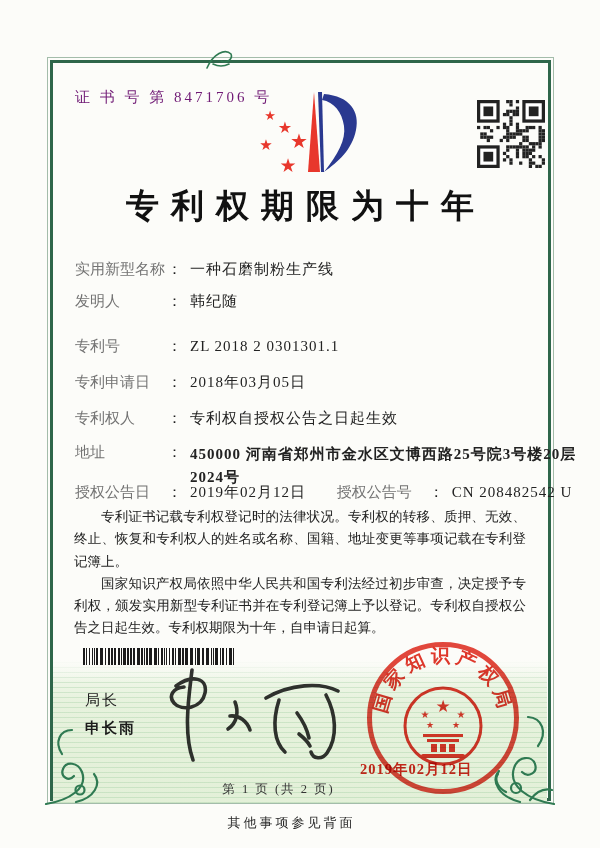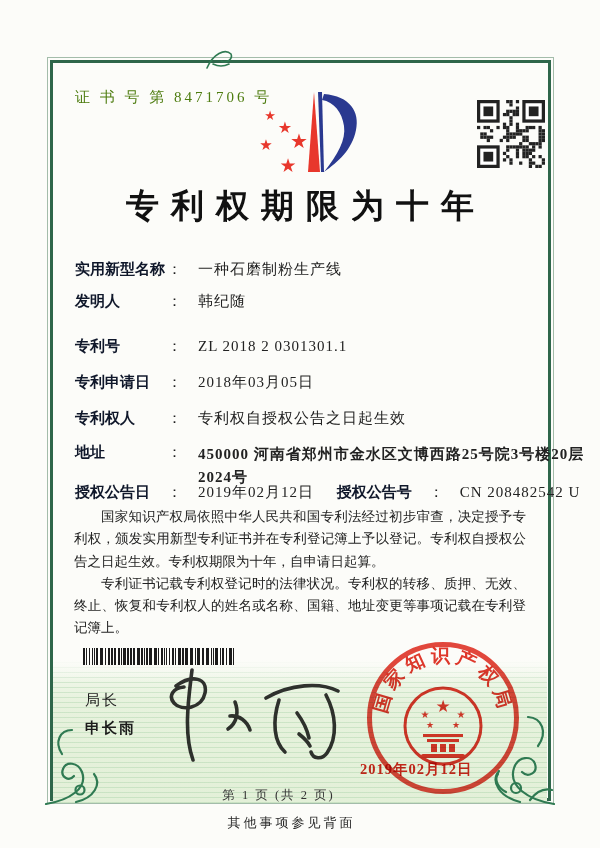--- a/index.html
+++ b/index.html
@@ -22,50 +22,50 @@
   
   .green-panel{
     left:53px;top:660px;width:494px;height:143px;
     background:
       repeating-linear-gradient(0deg, rgba(110,180,120,.22) 0 1px, rgba(255,255,255,0) 1px 5px),
       linear-gradient(180deg,#f4f9ee 0%,#e7f2dd 30%,#e3f0d8 100%);
   }
   .green-panel:before{content:"";position:absolute;left:0;top:0;right:0;height:22px;
     background:linear-gradient(180deg,#fcfcf9,rgba(252,252,249,0));}
   
-  .cert-no{left:75px;top:88px;font-size:15px;letter-spacing:3px;color:#4d7c0f;}
+  .cert-no{left:75px;top:88px;font-size:15px;letter-spacing:3px;color:#701a75;}
   .title{left:0;top:184px;width:600px;text-align:center;font-size:33px;font-weight:600;
     letter-spacing:12px;text-indent:12px;color:#111;}
   
   .row{position:absolute;left:75px;font-size:15px;white-space:nowrap;}
   .flabel{display:inline-block;width:92px;text-align:justify;text-align-last:justify;
-    vertical-align:top;color:#0f172a;font-weight:bold;}
+    vertical-align:top;color:#737373;}
   .flabel:after{content:"";display:inline-block;width:100%;}
   .colon:before{content:"\FF1A";}
-  .fval{margin-left:16px;letter-spacing:1px;color:#222;}
+  .fval{margin-left:8px;letter-spacing:1px;color:#222;}
   .addr .fval{display:inline-block;width:402px;white-space:normal;line-height:1.5;vertical-align:top;font-weight:bold;}
   .pair{display:inline-block;}
   
   .body-text{left:74px;top:506px;width:452px;font-size:13.5px;line-height:1.65;
     text-align:justify;color:#222;}
   .body-text p{margin:0;text-indent:2em;}
   
   .director-label{left:85px;top:691px;font-size:15px;font-weight:400;letter-spacing:2px;
     font-family:"Liberation Sans","DejaVu Sans",sans-serif;color:#1c1c1c;}
   .director-name{left:85px;top:719px;font-size:15px;font-weight:700;letter-spacing:2px;
     font-family:"Liberation Sans","DejaVu Sans",sans-serif;color:#1c1c1c;}
   .signature{left:138px;top:662px;width:215px;height:108px;mix-blend-mode:multiply;}
   
   .seal{left:367px;top:642px;width:152px;height:152px;mix-blend-mode:multiply;}
   .seal-ring{position:absolute;left:0;top:0;width:152px;height:152px;border-radius:50%;
     border:5px solid rgba(226,56,44,.92);box-sizing:border-box;}
   .seal-date{left:360px;top:760px;width:180px;font-size:14.5px;font-weight:700;color:#d8291d;
     letter-spacing:1px;mix-blend-mode:multiply;}
   
-  .page-info{left:0;top:781px;width:557px;text-align:center;font-size:12.5px;letter-spacing:2px;color:#333;margin-top:6px;}
+  .page-info{left:0;top:781px;width:557px;text-align:center;font-size:12.5px;letter-spacing:2px;color:#333;}
   .back-note{left:0;top:814px;width:583px;text-align:center;font-size:13px;letter-spacing:3px;color:#2a2a2a;}
   svg{display:block;}
 </style>
 </head>
 <body>
 
 <div class="abs frame-outer">
   <div class="frame-inner"></div>
 </div>
 
@@ -239,22 +239,22 @@
 <div class="row" style="top:483px">
   <span class="pair" style="width:258px">
     <span class="flabel">授权公告日</span><span class="colon"></span><span class="fval">2019年02月12日</span>
   </span>
   <span class="pair">
     <span class="flabel">授权公告号</span><span class="colon"></span><span class="fval">CN 208482542 U</span>
   </span>
 </div>
 
 <div class="abs body-text">
+  <p>专利证书记载专利权登记时的法律状况。专利权的转移、质押、无效、终止、恢复和专利权人的姓名或名称、国籍、地址变更等事项记载在专利登记簿上。</p>
   <p>国家知识产权局依照中华人民共和国专利法经过初步审查，决定授予专利权，颁发实用新型专利证书并在专利登记簿上予以登记。专利权自授权公告之日起生效。专利权期限为十年，自申请日起算。</p>
-  <p>专利证书记载专利权登记时的法律状况。专利权的转移、质押、无效、终止、恢复和专利权人的姓名或名称、国籍、地址变更等事项记载在专利登记簿上。</p>
 </div>
 
 <div class="abs" style="left:83px;top:648px;">
   <svg id="bc" width="155" height="17" viewBox="0 0 155 17">
       <rect x="0" y="0" width="2" height="17" fill="#1b1b1b"></rect>
       <rect x="3" y="0" width="1" height="17" fill="#1b1b1b"></rect>
       <rect x="6" y="0" width="1" height="17" fill="#1b1b1b"></rect>
       <rect x="9" y="0" width="1" height="17" fill="#1b1b1b"></rect>
       <rect x="11" y="0" width="1" height="17" fill="#1b1b1b"></rect>
       <rect x="13" y="0" width="2" height="17" fill="#1b1b1b"></rect>

